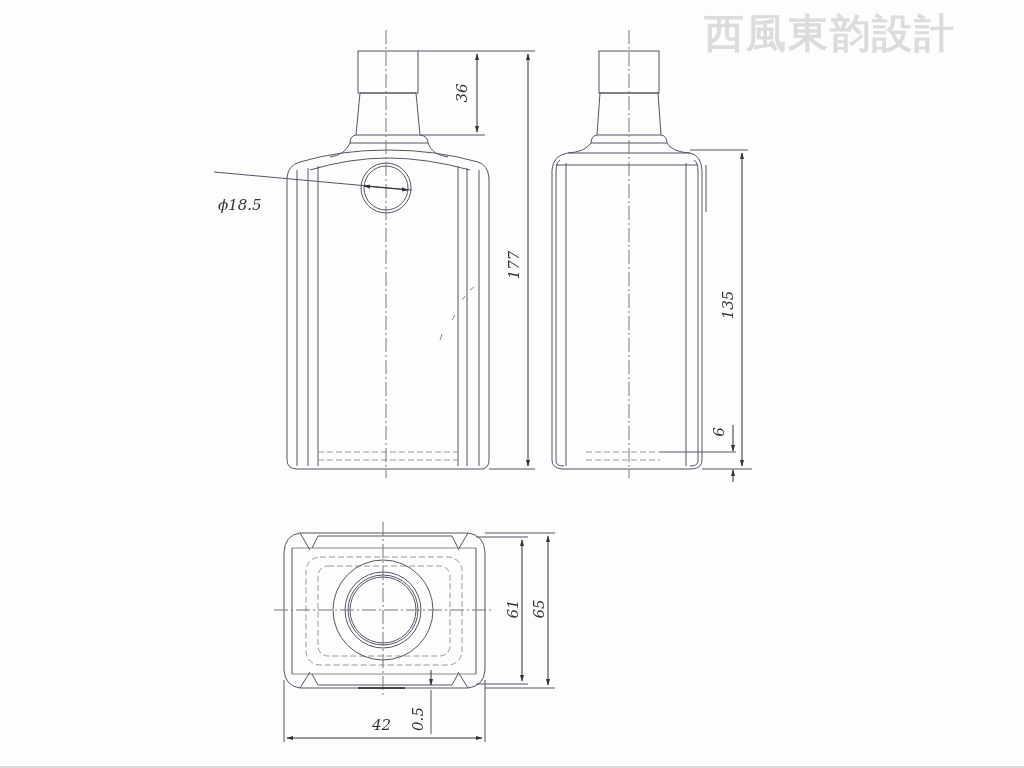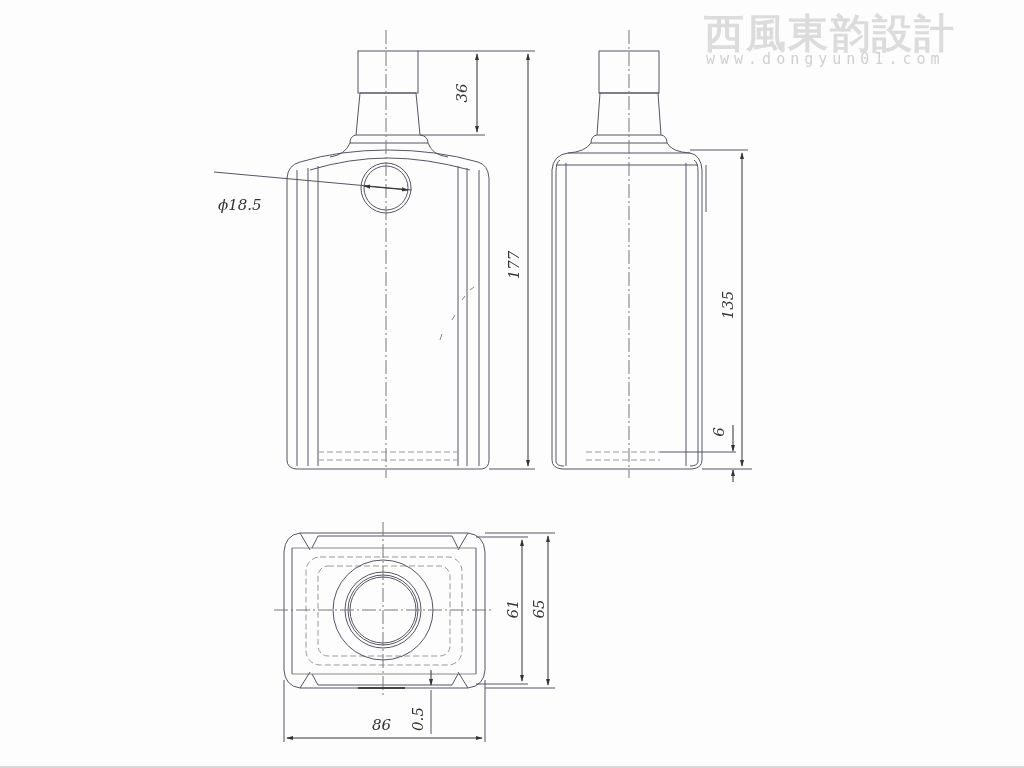--- a/index.html
+++ b/index.html
@@ -12,21 +12,20 @@
   svg.drawing { position: absolute; left: 0; top: 0; }
   .dim { position: absolute; font-family: "DejaVu Serif", serif; font-style: italic; font-size: 15px; color: #333; white-space: nowrap; transform-origin: center center; }
 </style>
 </head>
 <body>
 
 <div class="sheet">
 
   <div class="wm">
     <div class="wm-cn">西風東韵設計</div>
-    <div class="wm-url">www.dongyun01.com</div>
   </div>
 
   <svg class="drawing" width="1024" height="768" viewBox="0 0 1024 768" fill="none" stroke="#555566" stroke-width="1">
     <defs>
       <marker id="arr" viewBox="0 0 10 10" refX="9" refY="5" markerWidth="7" markerHeight="7" orient="auto-start-reverse">
         <path d="M0,2 L10,5 L0,8 z" fill="#333" stroke="none"></path>
       </marker>
     </defs>
 
     <g>
@@ -141,17 +140,17 @@
     </g>
   </svg>
 
   <div class="dim" style="left:218px; top:154px;margin-top:42px;">ϕ18.5</div>
   <div class="dim" style="left:452px; top:84px; transform:rotate(-90deg);">36</div>
   <div class="dim" style="left:500px; top:256px; transform:rotate(-90deg);">177</div>
   <div class="dim" style="left:714px; top:296px; transform:rotate(-90deg);">135</div>
   <div class="dim" style="left:714px; top:423px; transform:rotate(-90deg);">6</div>
   <div class="dim" style="left:503px; top:600px; transform:rotate(-90deg);">61</div>
   <div class="dim" style="left:529px; top:600px; transform:rotate(-90deg);">65</div>
-  <div class="dim" style="left:372px; top:716px;">86</div>
+  <div class="dim" style="left:372px; top:716px;">42</div>
   <div class="dim" style="left:406px; top:710px; transform:rotate(-90deg);">0.5</div>
 
   <div class="bottom-rule"></div>
 </div>
 
 </body></html>

